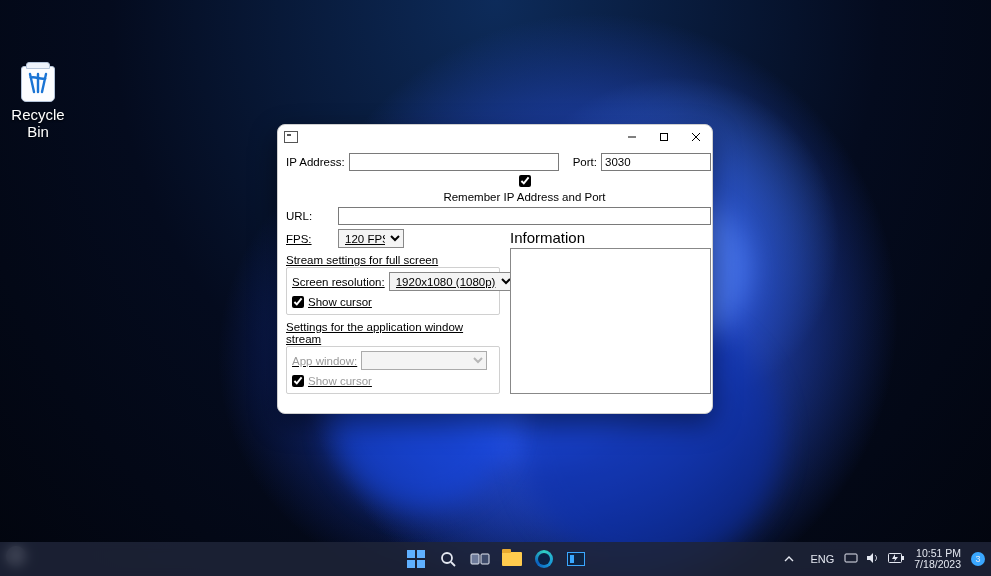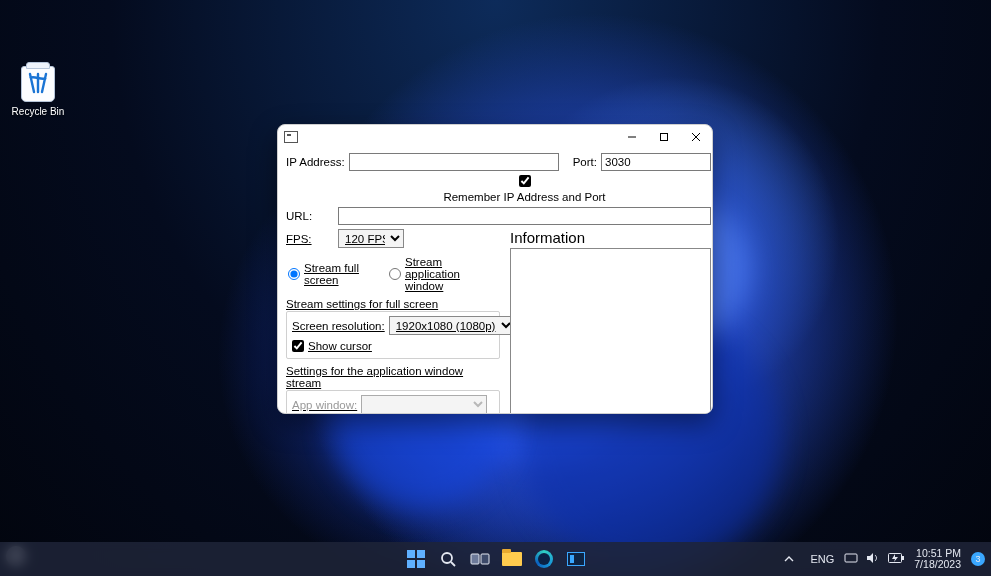--- a/index.html
+++ b/index.html
@@ -17,21 +17,21 @@
       radial-gradient(ellipse at 50% 0%, #0d2b5a 0%, #040b1e 55%, #02050e 100%);
   }
   
   .petal { position:absolute; border-radius:50%; filter: blur(14px); opacity:.6; }
   .p1 { width:220px;height:220px; left:430px; top:240px; background:#2d5fff; }
   .p2 { width:260px;height:260px; left:520px; top:310px; background:#0b2ea8; }
   .p3 { width:180px;height:180px; left:330px; top:330px; background:#1546e0; }
   .p4 { width:140px;height:140px; left:610px; top:200px; background:#5a8bff; }
 
   
-  .desktop-icon { position:absolute; left:6px; top:66px; width:64px; text-align:center; color:#fff; font-size:10px; cursor:pointer; }
+  .desktop-icon { position:absolute; left:6px; top:66px; width:64px; text-align:center; color:#fff; font-size:15px; cursor:pointer; }
   .desktop-icon .trash {
     width:34px; height:36px; margin:0 auto 4px; position:relative;
     background:#fcfdff; border:1px solid #b5c4d9; border-radius:3px 3px 5px 5px;
   }
   .desktop-icon .trash::before {
     content:""; position:absolute; left:4px; right:4px; top:-5px; height:5px;
     background:#eef3fb; border:1px solid #b5c4d9; border-radius:3px 3px 0 0;
   }
   .desktop-icon .trash svg { position:absolute; left:4px; top:5px; }
   .desktop-icon span { text-shadow:0 1px 2px rgba(0,0,0,.8); }
@@ -183,30 +183,20 @@
     </div>
 
     <div class="cols">
 
       <div class="col-left">
         <div class="row">
           <span class="lbl" style="width:48px">FPS:</span>
           <select class="fps-select"><option>120 FPS</option></select>
         </div>
 
-        <div class="radios">
-          <label class="radio-lbl">
-            <input type="radio" name="streammode" checked="" style="">
-            <span>Stream full screen</span>
-          </label>
-          <label class="radio-lbl">
-            <input type="radio" name="streammode" style="">
-            <span>Stream application window</span>
-          </label>
-        </div>
 
         <span class="group-title">Stream settings for full screen</span>
         <div class="group">
           <div class="row" style="margin:0">
             <span class="lbl">Screen resolution:</span>
             <select class="res-select"><option>1920x1080 (1080p)</option></select>
           </div>
           <label class="row" style="margin:0">
             <input type="checkbox" checked="" style="">
             <span>Show cursor</span>

